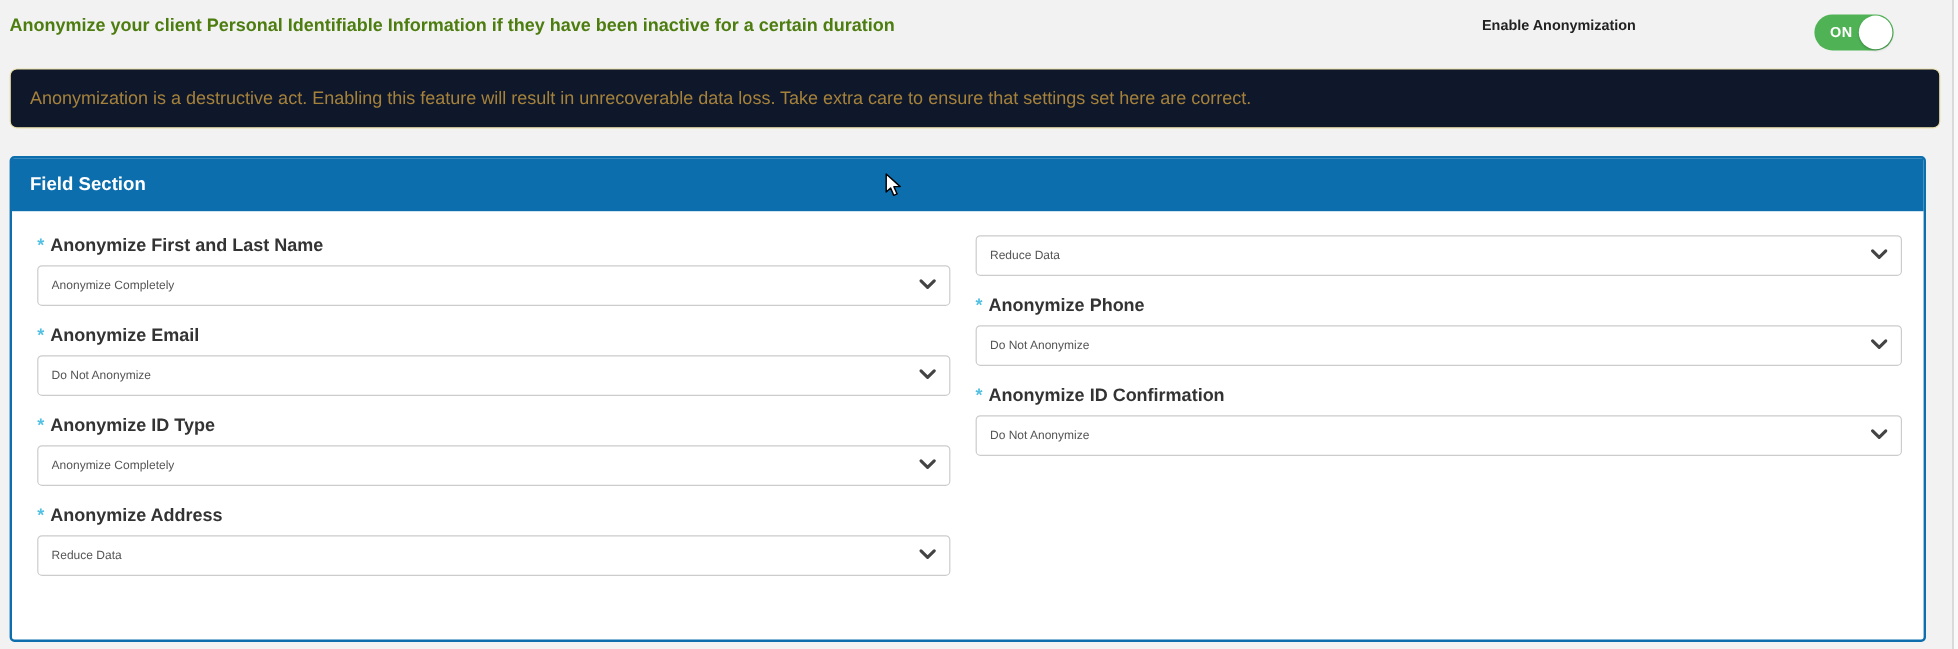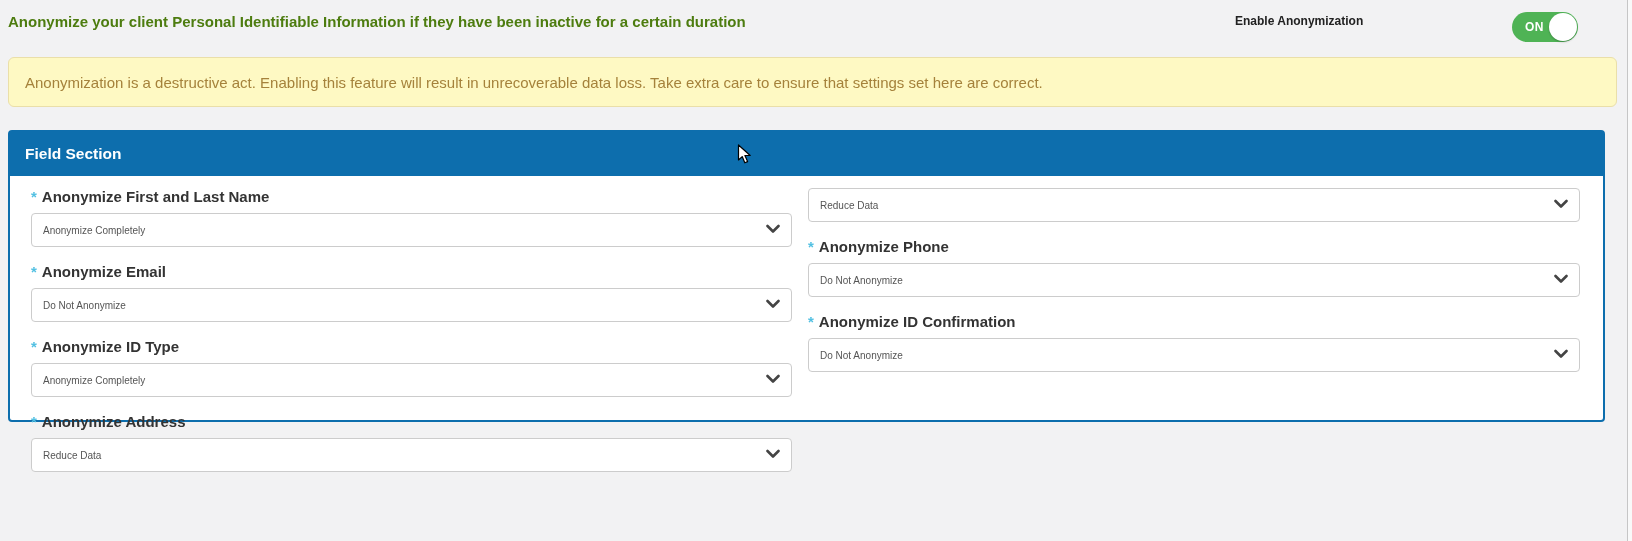--- a/index.html
+++ b/index.html
@@ -35,49 +35,49 @@
   .toggle .knob {
     position:absolute; right:1px; top:1px;
     width:28px; height:28px; border-radius:50%;
     background:#fff; box-shadow:0 1px 2px rgba(0,0,0,.25);
   }
 
   
   .warning-banner {
     position:absolute; left:8px; top:57px;
     width:1609px; height:50px;
-    background:#fef9c3;
+    background:#0f172a;
     border:1px solid #eadfa9;
     border-radius:6px;
     display:flex; align-items:center;
     padding:0 16px;
     font-size:15px; color:#a5823b;
   }
 
   
   .panel {
     position:absolute; left:8px; top:130px;
-    width:1597px; height:292px;
+    width:1597px; height:405px;
     background:#fff;
     border:2px solid #0d6ead;
     border-radius:4px;
   }
   .panel-header {
     height:44px;
     background:#0d6ead;
     color:#fff;
     display:flex; align-items:center;
     padding:0 15px;
     font-size:15.5px; font-weight:600;
   }
   .panel-body {
-    padding:12px 23px 0 21px;
+    padding:20px 23px 0 21px;
     display:grid;
     grid-template-columns:761px 772px;
-    column-gap:16px;
+    column-gap:21px;
   }
 
   .field-block { margin-bottom:16px; }
   .field-label {
     font-size:15px; font-weight:700; color:#333;
     margin-bottom:8px;
   }
   .req { color:#52c0e2; font-weight:700; margin-right:5px; }
 
   .select-wrap { position:relative; }

